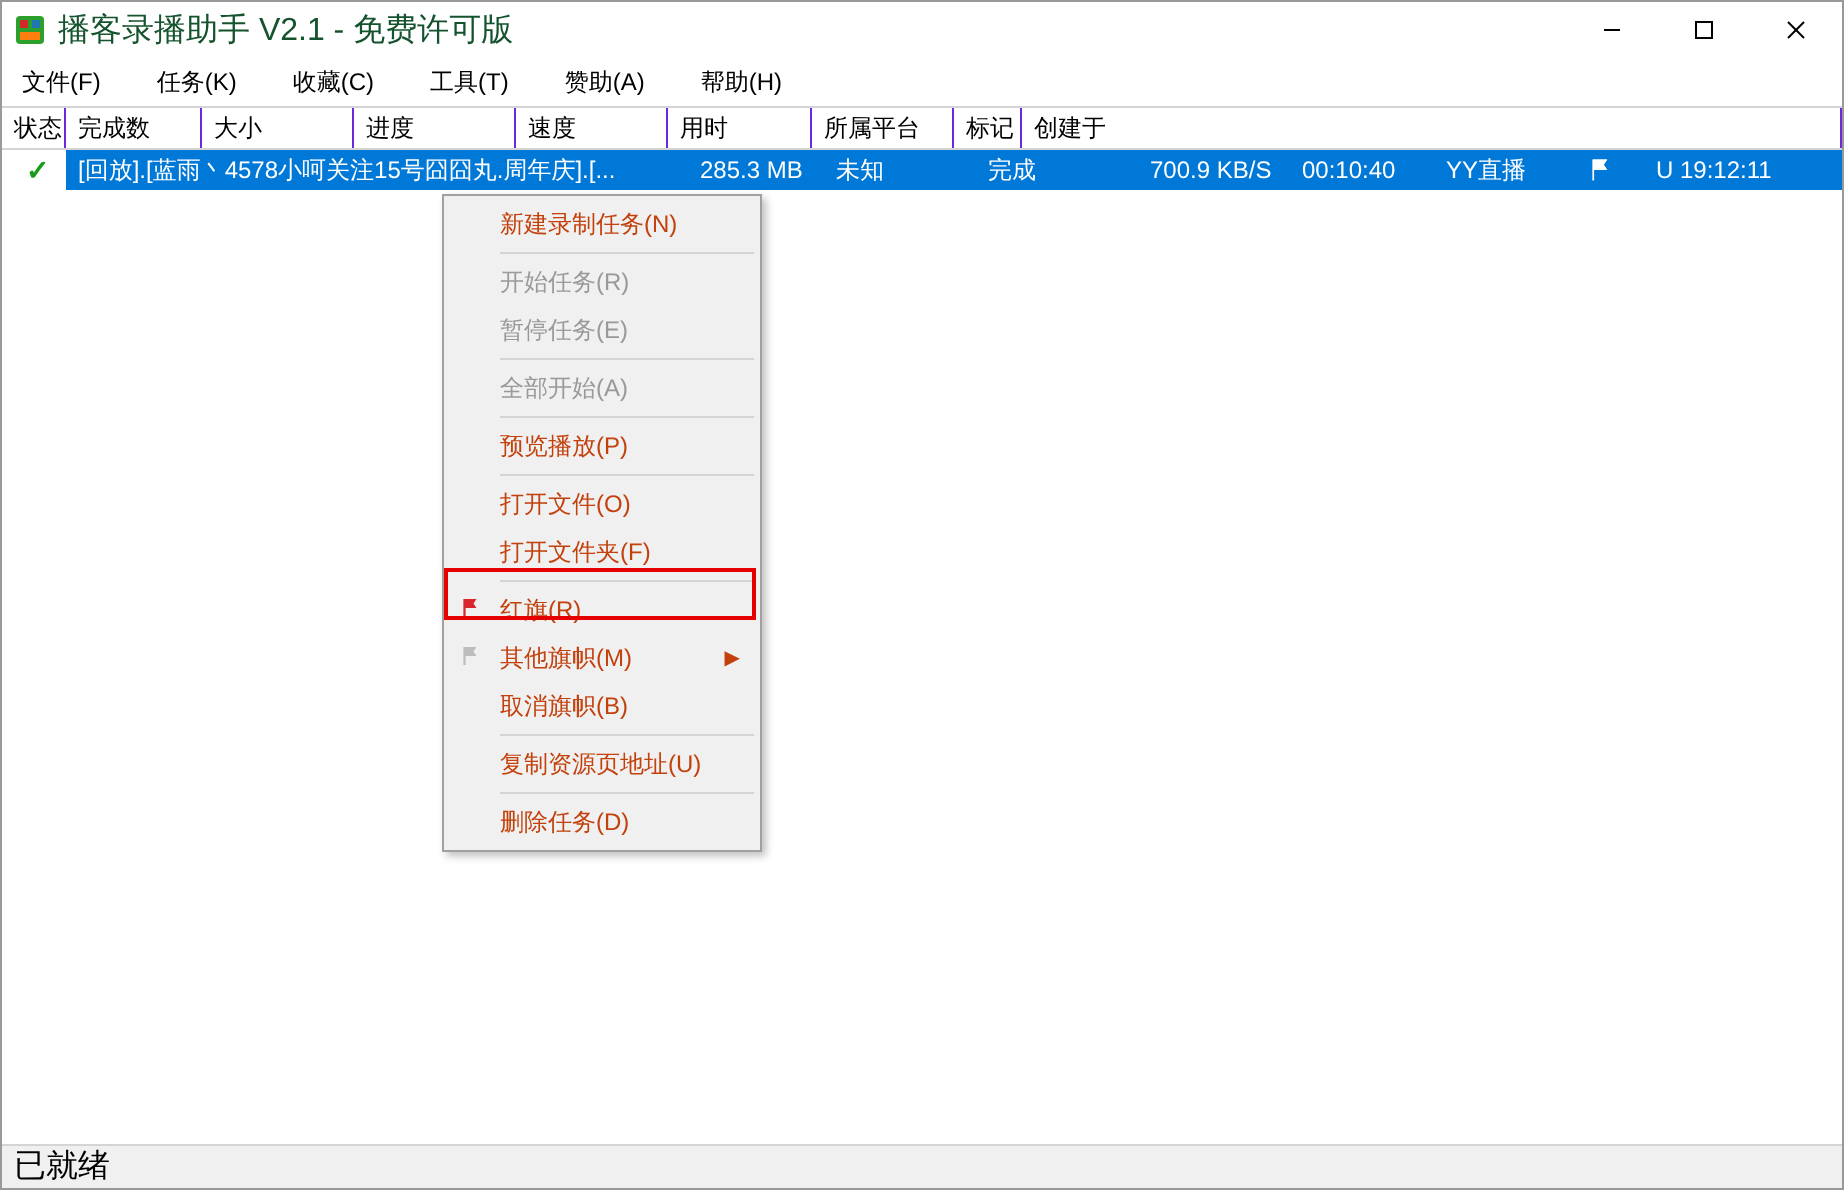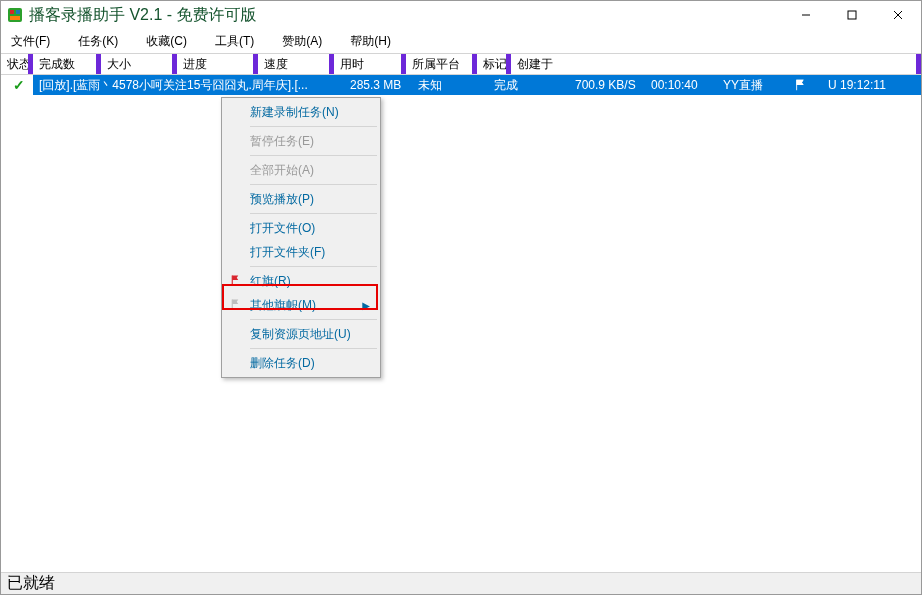--- a/index.html
+++ b/index.html
@@ -5,28 +5,28 @@
   * { box-sizing: border-box; margin: 0; padding: 0; font-family: "Microsoft YaHei", "SimSun", sans-serif; }
   body { width: 922px; height: 595px; background: #fff; border: 1px solid #999; overflow: hidden; position: relative; font-size: 12px; }
   .titlebar { height: 28px; display: flex; align-items: center; padding-left: 6px; background: #fff; }
   .titlebar .app-icon { width: 16px; height: 16px; margin-right: 6px; display:flex; align-items:center; justify-content:center; }
   .titlebar .title-text { font-size: 16px; color: #14532d; }
   .sysbtns { margin-left: auto; display: flex; }
   .sysbtns div { width: 46px; height: 28px; display:flex; align-items:center; justify-content:center; font-size:11px; color:#000; }
   .menubar { height: 24px; display:flex; align-items:center; background:#fff; padding-left: 10px; gap: 28px; font-size:12px; color:#000; }
   .menubar div { cursor: default; }
   .header-row { height: 22px; display:flex; background:#fff; border-top:1px solid #d4d4d4; border-bottom:1px solid #d4d4d4; font-size:12px; color:#000; }
-  .header-row .col { display:flex; align-items:center; padding-left:6px; border-right:5px solid #6d28d9; overflow:hidden; white-space:nowrap; }
+  .header-row .col { display:flex; align-items:center; padding-left:6px; border-right:1px solid #6d28d9; overflow:hidden; white-space:nowrap; }
   .data-row { height: 20px; display:flex; background:#0078d7; color:#fff; font-size:12px; font-family:"Consolas","SimSun",monospace; }
   .data-row .cell { display:flex; align-items:center; padding-left:6px; overflow:hidden; white-space:nowrap; }
   .check-icon { color:#1a9c1a; font-weight:bold; font-size:14px; padding-left:6px; }
   .data-area { background:#fff; height: calc(595px - 28px - 24px - 22px - 20px - 22px); position:relative; }
   .statusbar { position:absolute; bottom:0; left:0; right:0; height:22px; border-top:1px solid #d4d4d4; display:flex; align-items:center; padding-left:6px; font-size:16px; background:#f0f0f0; }
   .context-menu { position:absolute; left:220px; top:96px; width:160px; background:#f0f0f0; border:1px solid #a0a0a0; box-shadow:2px 2px 4px rgba(0,0,0,0.25); font-size:12px; padding:2px 2px; }
-  .context-menu .mi { height:24px; display:flex; align-items:center; padding-left:26px; position:relative; cursor:default; color:#0369a1; }
+  .context-menu .mi { height:24px; display:flex; align-items:center; padding-left:26px; position:relative; cursor:default; color:#c2410c; }
   .context-menu .mi.disabled { color:#999; }
   .context-menu .sep { height:1px; background:#d4d4d4; margin:2px 1px 2px 26px; }
   .context-menu .mi .micon { position:absolute; left:4px; width:16px; text-align:center; font-size:12px; }
   .context-menu .mi .arrow { margin-left:auto; margin-right:8px; font-size:10px; }
   .context-menu .highlight-box { position:absolute; border:2px solid #e70000; pointer-events:none; }
   .flag-icon { fill:#fff; }
   .flag-red { fill:#d9262e; }
   .flag-grey { fill:#bdbdbd; }
   .c-status{width:32px}.c-file{width:311px}.c-done{width:68px}.c-size{width:76px}.c-prog{width:81px}.c-speed{width:76px}.c-time{width:72px}.c-plat{width:71px}.c-flag{width:34px}.c-create{flex:1}
 </style>
@@ -103,20 +103,21 @@
       </svg>
     </div>
   <div class="cell c-create">U 19:12:11</div>
 </div>
 
 <div class="data-area"></div>
 
 <div class="context-menu">
   <div class="mi">新建录制任务(N)</div>
   <div class="sep"></div>
+  <div class="mi disabled">开始任务(R)</div>
   <div class="mi disabled">暂停任务(E)</div>
   <div class="sep"></div>
   <div class="mi disabled">全部开始(A)</div>
   <div class="sep"></div>
   <div class="mi">预览播放(P)</div>
   <div class="sep"></div>
   <div class="mi">打开文件(O)</div>
   <div class="mi">打开文件夹(F)</div>
   <div class="sep"></div>
   <div class="mi">
@@ -127,20 +128,21 @@
     <span>红旗(R)</span>
   </div>
   <div class="mi">
     <span class="micon"><svg width="12" height="12" viewBox="0 0 16 16">
           <path class="flag-grey" d="M3 2h8l-2 3 2 3H3z"></path>
           <line x1="3" y1="2" x2="3" y2="14" stroke="#bdbdbd" stroke-width="1.5"></line>
         </svg></span>
     <span>其他旗帜(M)</span>
     <span class="arrow">▶</span>
   </div>
+  <div class="mi">取消旗帜(B)</div>
   <div class="sep"></div>
   <div class="mi">复制资源页地址(U)</div>
   <div class="sep"></div>
   <div class="mi">删除任务(D)</div>
   <div class="highlight-box" style="left:0px; top:186px; width:156px; height:26px;"></div>
 </div>
 
 <div class="statusbar">
   <span>已就绪</span>
 </div>

